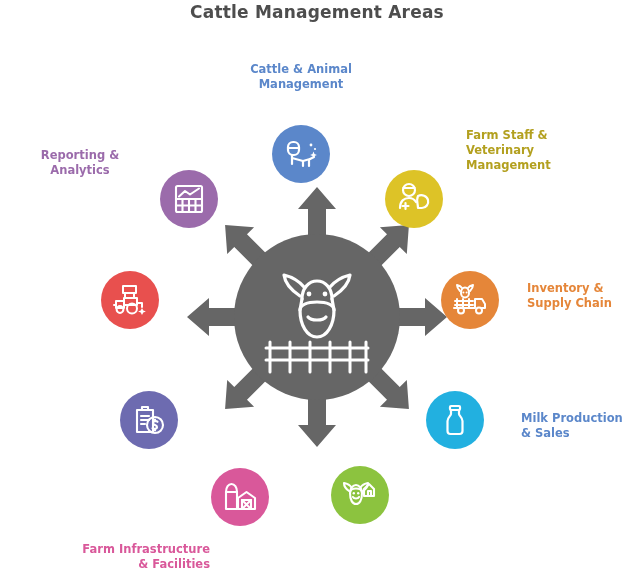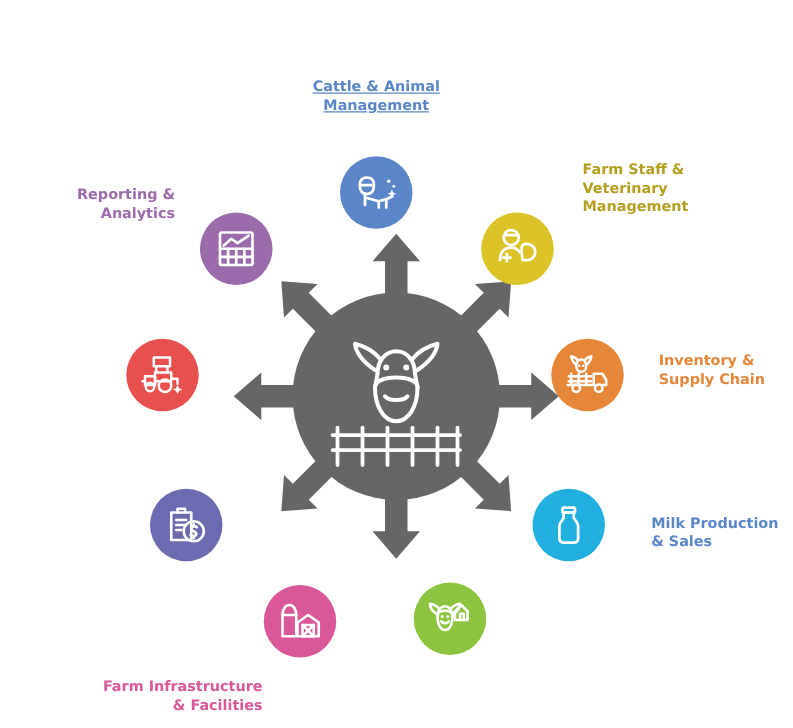--- a/index.html
+++ b/index.html
@@ -42,20 +42,21 @@
   }
   .lbl-center{text-align:center;}
   .lbl-right{text-align:right;}
   .lbl-left{text-align:left;}
 </style>
 </head>
 <body>
 
 <div id="stage">
 
+  <div class="title">Cattle Management Areas</div>
 
   <svg class="hub-svg" width="634" height="582" viewBox="0 0 634 582">
     <g fill="#666666">
 
       <g transform="translate(317,317)">
         <g transform="rotate(0)">
           <polygon points="66,-9 108,-9 108,-19 130,0 108,19 108,9 66,9"></polygon>
         </g>
         <g transform="rotate(45)">
           <polygon points="66,-9 108,-9 108,-19 130,0 108,19 108,9 66,9"></polygon>
@@ -122,21 +123,21 @@
         <path d="M20,25 L20,30 M26,24 L26,30"></path>
         <path d="M27,23 L31,21"></path>
       </g>
       <g fill="#ffffff">
         <circle cx="28" cy="9" r="1.4"></circle>
         <circle cx="32" cy="13" r="1.1"></circle>
         <path d="M30.5,15.5 l1,2.4 l2.4,1 l-2.4,1 l-1,2.4 l-1,-2.4 l-2.4,-1 l2.4,-1 z"></path>
       </g>
     </svg>
   </div>
-  <div class="label lbl-center" style="left:201px;top:62px;width:200px;color:#5b87ca;text-decoration:underline;">Cattle &amp; Animal
+  <div class="label lbl-center" style="left:201px;top:62px;width:200px;color:#5b87ca;">Cattle &amp; Animal
 Management</div>
 
   <div class="node" style="left:385px;top:170px;background:#ddc327;">
     <svg width="36" height="36" viewBox="0 0 36 36">
       <g stroke="#ffffff" fill="none" stroke-width="2.2" stroke-linecap="round" stroke-linejoin="round">
         <circle cx="13" cy="9" r="6"></circle>
         <path d="M7.3,7 L18.7,7"></path>
         <path d="M4,27 C4,20 8,17 13,17 C16,17 18.5,18.5 20,21"></path>
         <path d="M9.5,22 L9.5,28 M6.5,25 L12.5,25"></path>
         <path d="M22,15 C26,13 31,15 32,19 C33,23 30,27 26,27 L22,27 C22,23 20,19 22,15 Z"></path>
@@ -246,16 +247,16 @@
   <div class="node" style="left:160px;top:170px;background:#9b6bab;">
     <svg width="34" height="34" viewBox="0 0 34 34">
       <g stroke="#ffffff" fill="none" stroke-width="2.1" stroke-linecap="round" stroke-linejoin="round">
         <rect x="4" y="4" width="26" height="26" rx="1.5"></rect>
         <path d="M4,17 L30,17 M4,23.5 L30,23.5"></path>
         <path d="M10.5,17 L10.5,30 M17,17 L17,30 M23.5,17 L23.5,30"></path>
         <path d="M7,14.5 L13,9 L18,12.5 L27,6.5"></path>
       </g>
     </svg>
   </div>
-  <div class="label lbl-right" style="left:20px;top:148px;width:120px;color:#9b6bab;">Reporting &amp;
+  <div class="label lbl-right" style="left:20px;top:148px;width:120px;color:#9b6bab;text-align:center;">Reporting &amp;
 Analytics</div>
 
 </div>
 
 </body></html>

